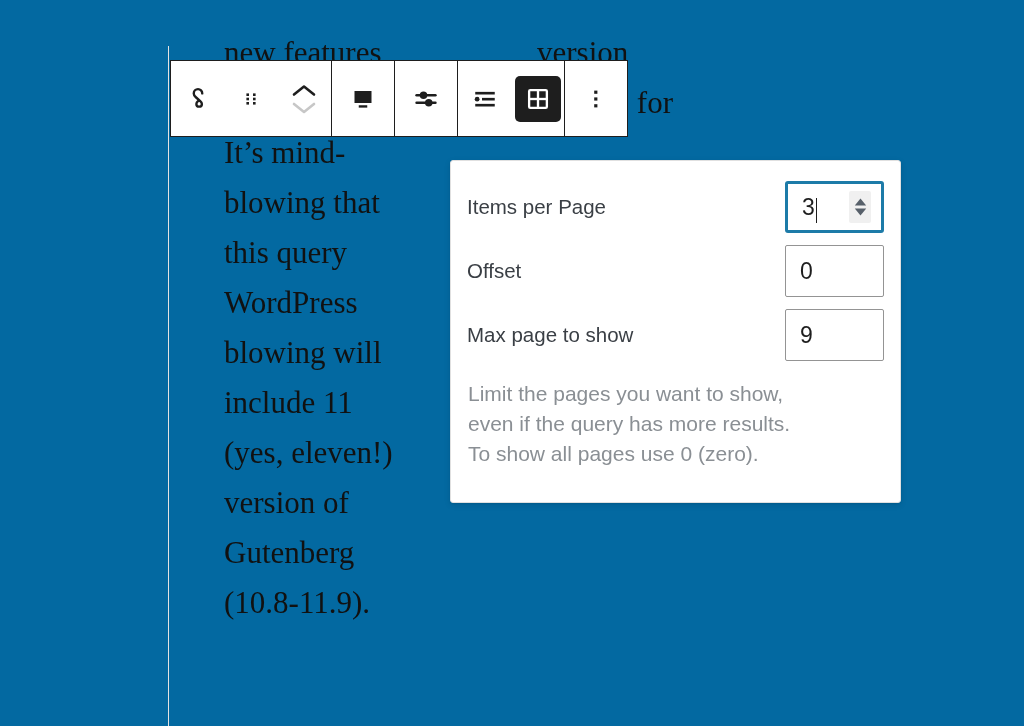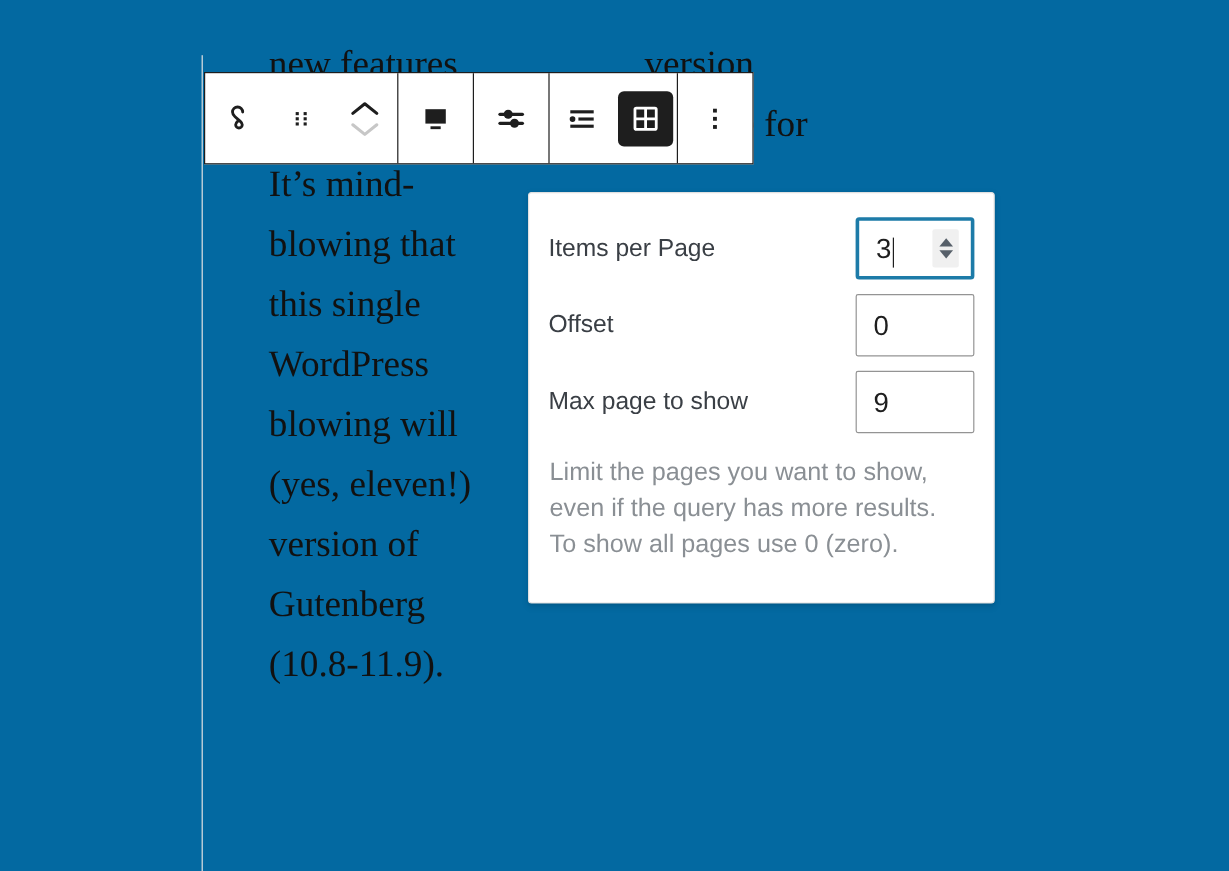--- a/index.html
+++ b/index.html
@@ -105,23 +105,23 @@
     width: 46px;
     height: 46px;
     display: flex;
     align-items: center;
     justify-content: center;
   }
 
   
   #settings-popover {
     position: absolute;
-    left: 440px;
+    left: 450px;
     top: 160px;
-    width: 389px;
+    width: 451px;
     height: 343px;
     background: #ffffff;
     border: 1px solid #e0e0e0;
     border-radius: 3px;
     box-shadow: 0 2px 6px rgba(0,0,0,0.10), 0 1px 2px rgba(0,0,0,0.06);
     box-sizing: border-box;
     z-index: 30;
     padding: 0;
   }
 
@@ -206,21 +206,21 @@
   }
   #help-text span { display: block; white-space: pre; }
 </style>
 </head>
 <body>
 
 <div id="editor-canvas">
 
   <div id="content-rule"></div>
 
-  <div class="doc-text" id="doc-col-left"><div>new features</div><div>this update.</div><div>It’s mind-</div><div>blowing that</div><div>this single</div><div>WordPress</div><div>blowing will</div><div>(yes, eleven!)</div><div>version of</div><div>Gutenberg</div><div>(10.8-11.9).</div></div>
+  <div class="doc-text" id="doc-col-left"><div>new features</div><div>this update.</div><div>It’s mind-</div><div>blowing that</div><div>this query</div><div>WordPress</div><div>blowing will</div><div>include 11</div><div>(yes, eleven!)</div><div>version of</div><div>Gutenberg</div><div>(10.8-11.9).</div></div>
   <div class="doc-text" id="doc-col-right"><div>version</div><div>can use for</div></div>
 
 </div>
 
 <div id="block-toolbar">
 
   <div class="tb-group">
 
     <button class="tb-btn" title="Query Loop">
       <span class="icon-chip">

